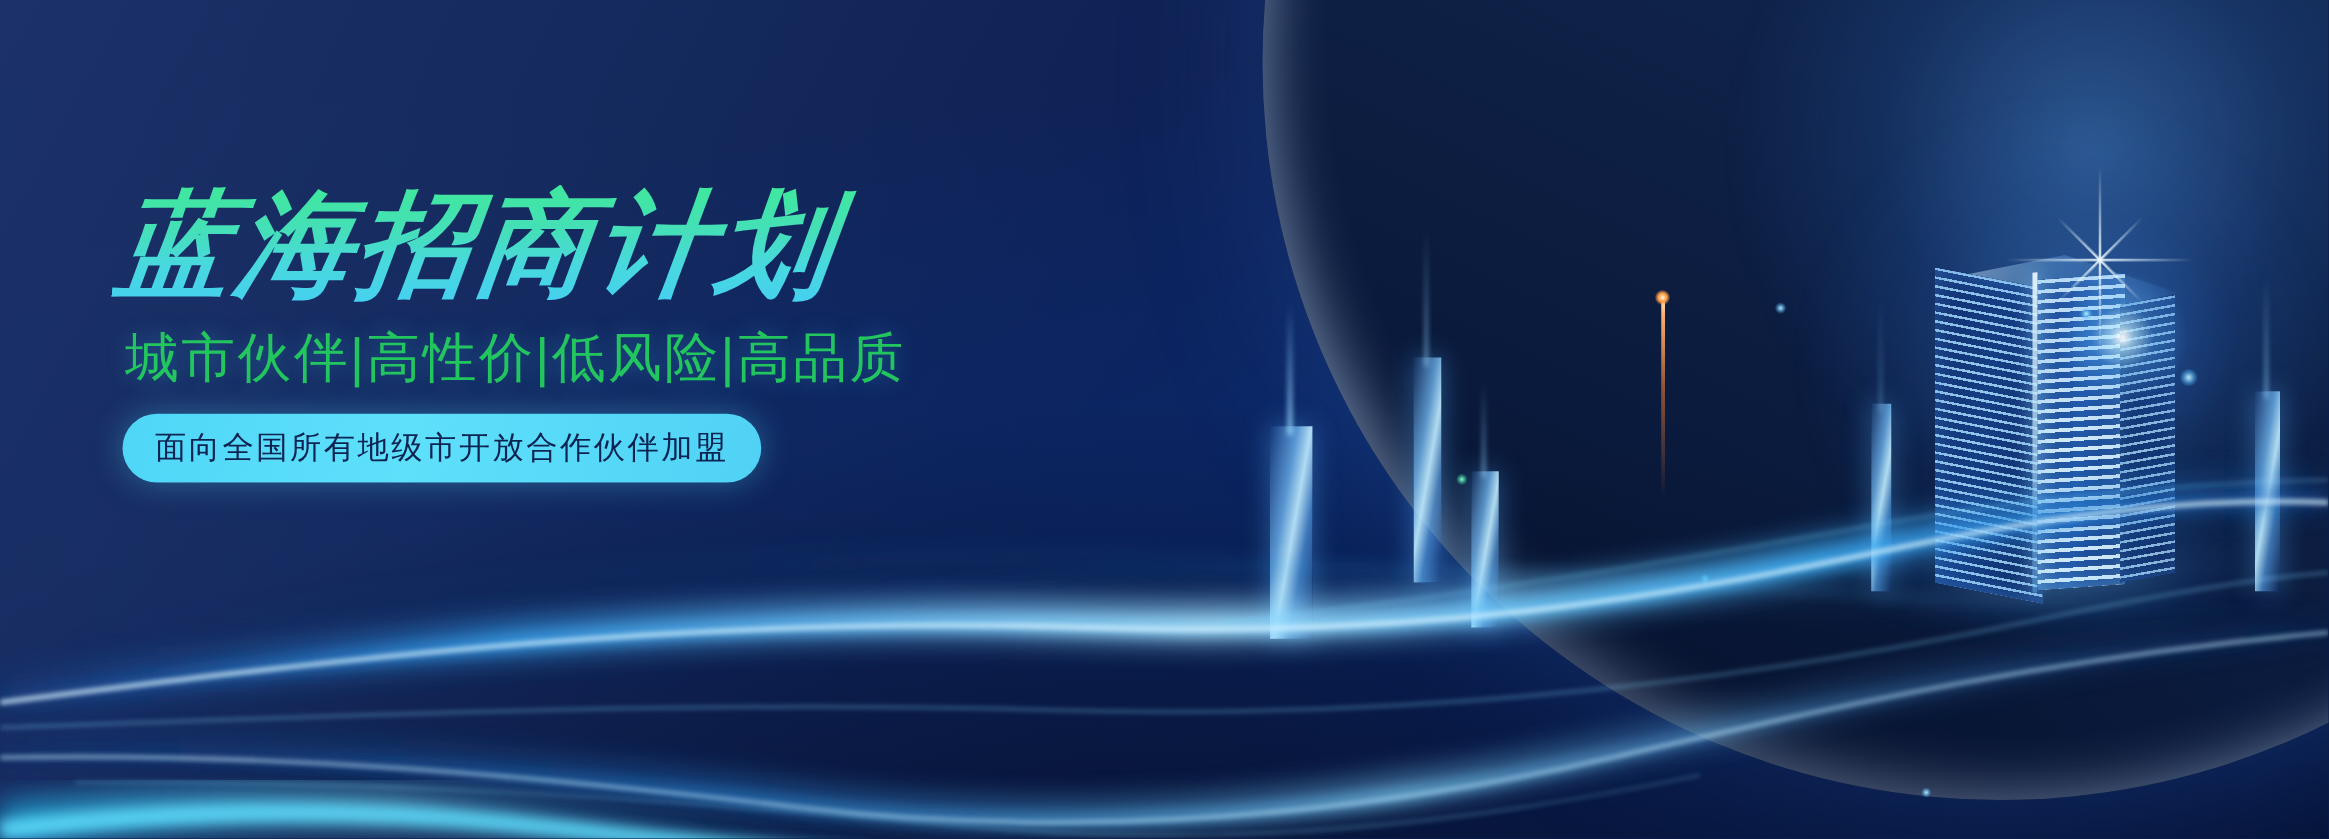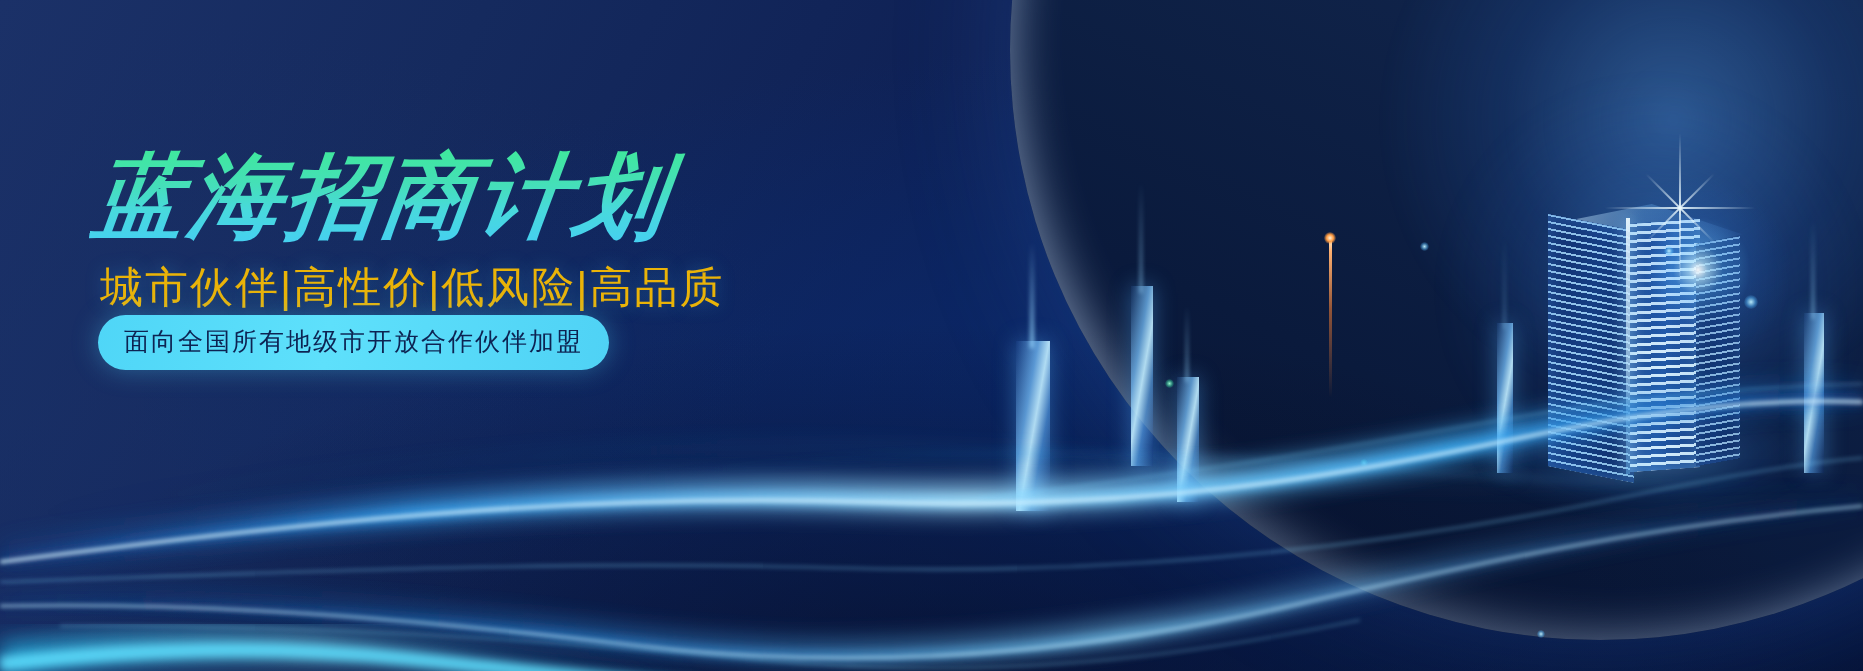--- a/index.html
+++ b/index.html
@@ -248,27 +248,27 @@
     -webkit-text-fill-color: transparent;
     white-space: nowrap;
     transform: skewX(-7deg);
     transform-origin: left center;
   }
   .subline {
     margin: 18px 0 0 6px;
     font-size: 43px;
     line-height: 1.1;
     letter-spacing: 2px;
-    color: #eab308;
+    color: #22c55e;
     white-space: nowrap;
     text-shadow: 0 0 18px rgba(60,190,255,0.35);
   }
   .pill {
     display: inline-block;
-    margin: 4px 0 0 4px;
+    margin: 20px 0 0 4px;
     padding: 10px 26px 12px 26px;
     border-radius: 999px;
     background: linear-gradient(100deg, #4fd6f7 0%, #5ee0fb 45%, #4fd2f5 100%);
     color: #0d2352;
     font-size: 25px;
     letter-spacing: 2px;
     white-space: nowrap;
     box-shadow: 0 0 26px rgba(80,210,250,0.35);
   }
 </style>

